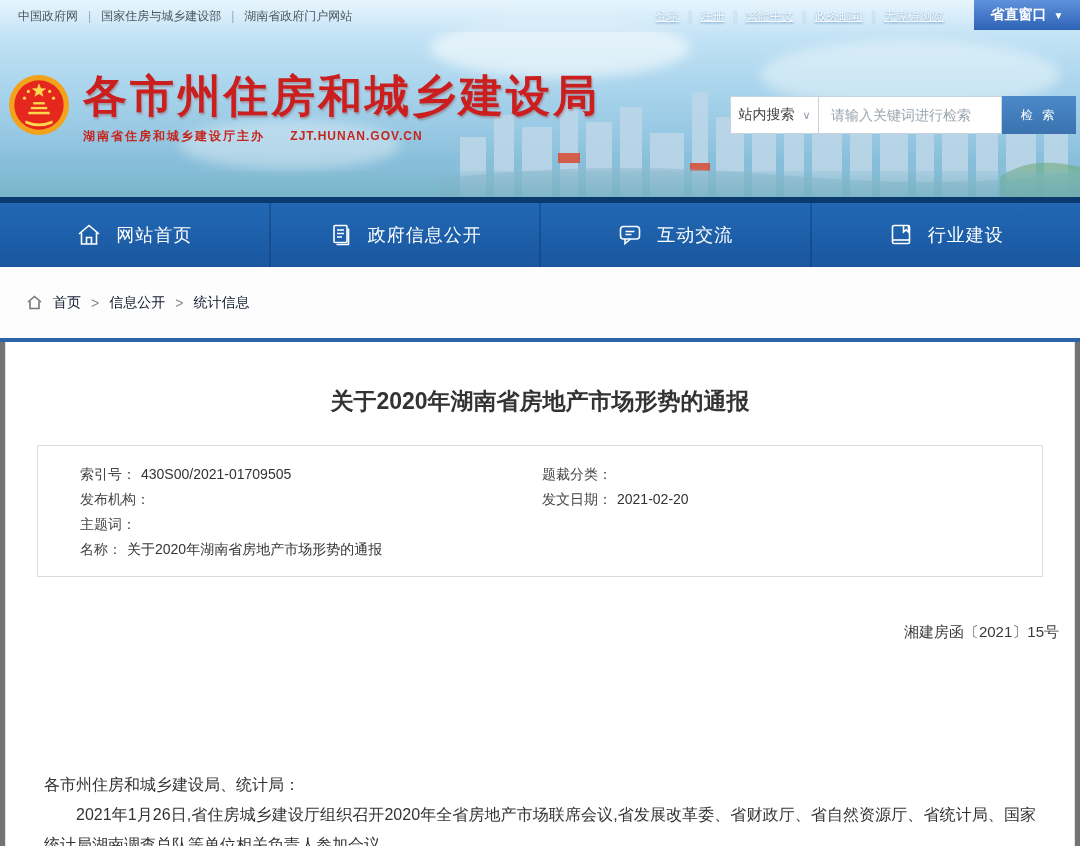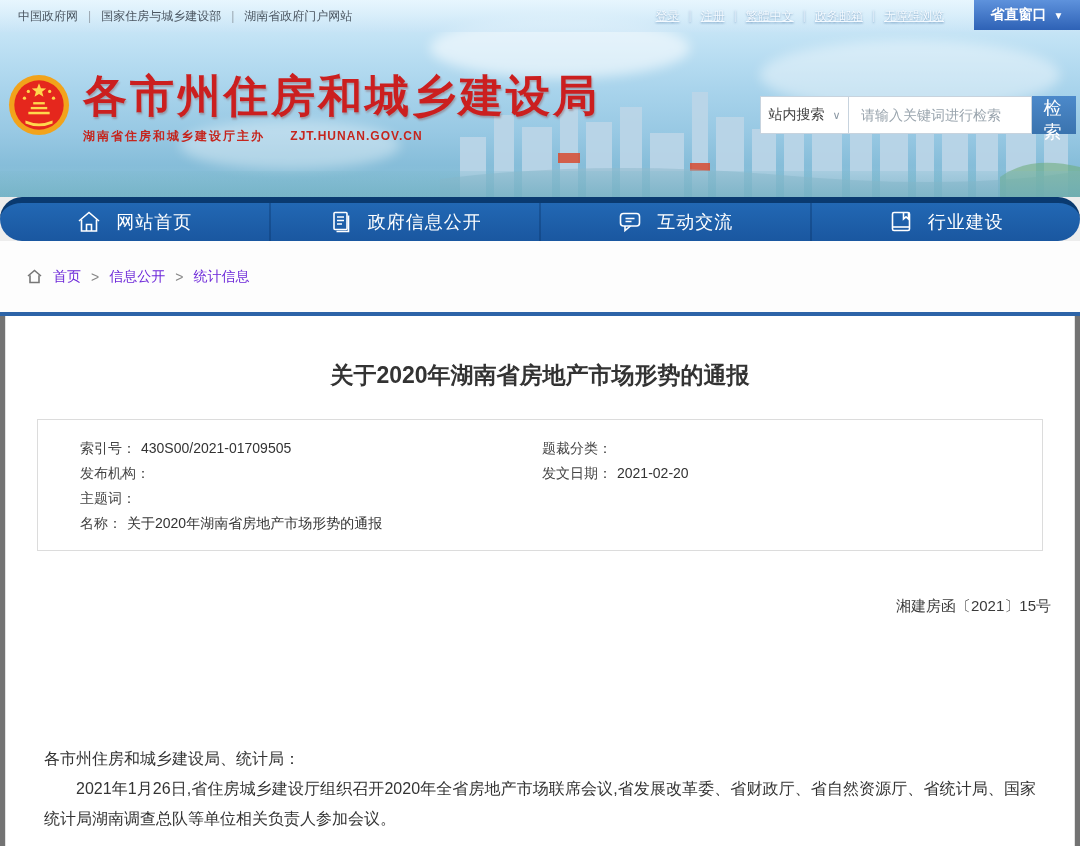--- a/index.html
+++ b/index.html
@@ -38,53 +38,53 @@
   .site-sub { margin-top:6px; font-size:12px; font-weight:bold; color:#c5251d; letter-spacing:2px; }
   .site-sub .domain { margin-left:20px; letter-spacing:1px; }
 
   .search { position:absolute; right:4px; top:96px; display:flex; height:38px; font-size:14px; }
   .scope { width:88px; background:#fff; border:1px solid #c7d3de; border-right:none;
     display:flex; align-items:center; justify-content:center; gap:8px; color:#444; cursor:pointer; }
   .scope .chev { color:#8a97a3; font-size:11px; }
   .search input { width:184px; border:1px solid #c7d3de; padding:16px 12px; font-size:14px;
     color:#333; outline:none; font-family:inherit; }
   .search input::placeholder { color:#9aa5ae; }
-  .search button { width:44px; border:none; background:linear-gradient(180deg,#4c89ca,#3a73ae);
-    color:#fff; font-size:18px; letter-spacing:3px; cursor:pointer; font-family:inherit; }
-
-  
-  .nav { height:44px; border-top:6px solid #0a3a70; background:linear-gradient(180deg,#2268b4,#1a57a0);
-    display:flex;border-radius:22px; }
+  .search button { width:74px; border:none; background:linear-gradient(180deg,#4c89ca,#3a73ae);
+    color:#fff; font-size:12px; letter-spacing:3px; cursor:pointer; font-family:inherit; }
+
+  
+  .nav { height:70px; border-top:6px solid #0a3a70; background:linear-gradient(180deg,#2268b4,#1a57a0);
+    display:flex; }
   .nav-item { flex:1; display:flex; align-items:center; justify-content:center; gap:14px;
     color:#fff; font-size:18px; letter-spacing:1px; cursor:pointer; border-right:2px solid rgba(10,50,100,.35); }
   .nav-item:last-child { border-right:none; }
   .nav-item svg { width:26px; height:26px; stroke:#fff; fill:none; stroke-width:1.6; }
 
   
   .crumbbar { height:71px; background:#fdfdfd; display:flex; align-items:center; padding-left:26px;
     font-size:14px; color:#555; gap:10px; }
-  .crumbbar a { color:#6d28d9; text-decoration:none; cursor:pointer; }
+  .crumbbar a { color:#0f172a; text-decoration:none; cursor:pointer; }
   .crumb-sep { color:#888; }
   .crumbbar svg { width:17px; height:17px; stroke:#777; fill:none; stroke-width:1.6; }
   .blueline { height:4px; background:#2d64a8; }
 
   
   .main { height:573px; background:#737373; padding:0 5px; overflow:hidden; }
   .panel { background:#fff; height:100%; border-left:1px solid #e2e2e2; border-right:1px solid #e2e2e2;
     overflow:hidden; }
   .article-title { text-align:center; padding-top:44px; font-size:23px; font-weight:bold; color:#333; }
 
   .meta-box { margin:28px 31px 0; border:1px solid #dcdcdc; padding:16px 0 14px 42px;
     display:flex; font-size:14px; color:#444; }
   .meta-col-left { width:462px; }
   .meta-col-right { flex:1; }
   .meta-row { line-height:25px; white-space:nowrap; }
   .meta-value { margin-left:5px; color:#333; }
 
-  .doc-number { margin-top:46px; padding-right:23px; text-align:right; font-size:15px; color:#3a3a3a; }
+  .doc-number { margin-top:46px; padding-right:15px; text-align:right; font-size:15px; color:#3a3a3a; }
 
   .body-text { margin:128px 38px 0; font-size:16px; color:#333; line-height:30px; }
   .salutation { }
   .para { text-indent:2em; text-align:justify; }
 </style>
 </head>
 <body>
 
 <div class="header">
   <div class="cloud c1"></div>

